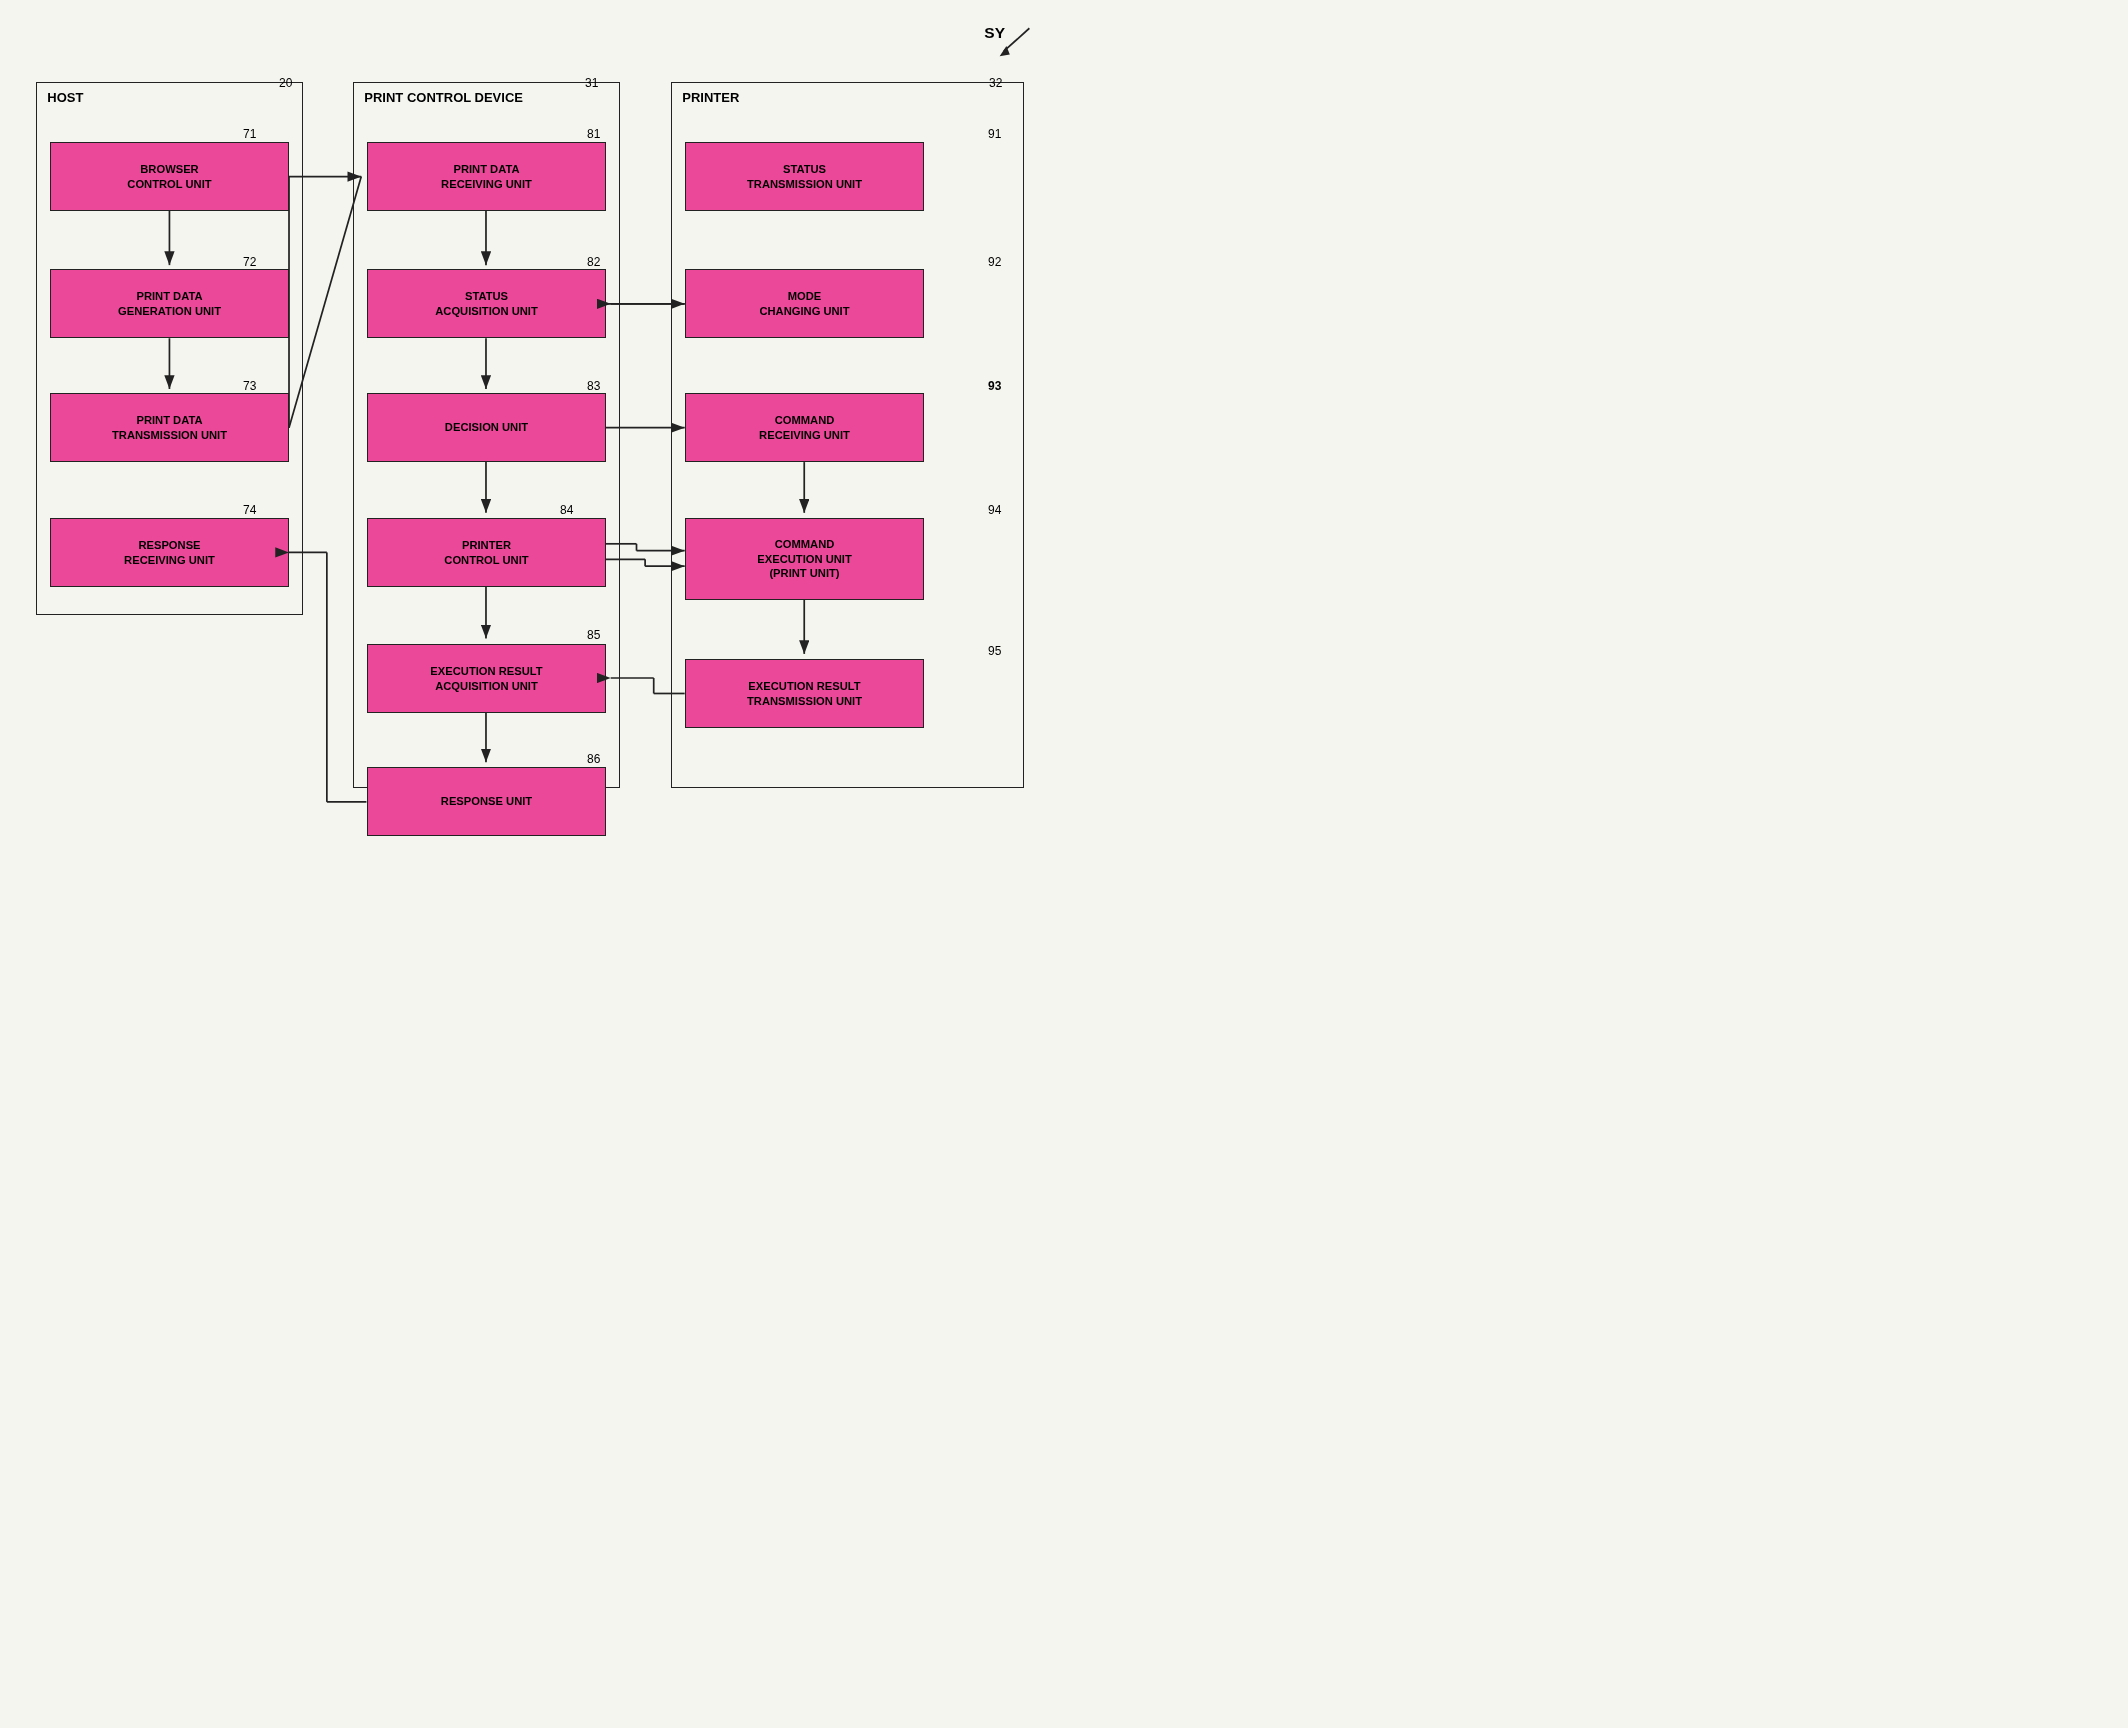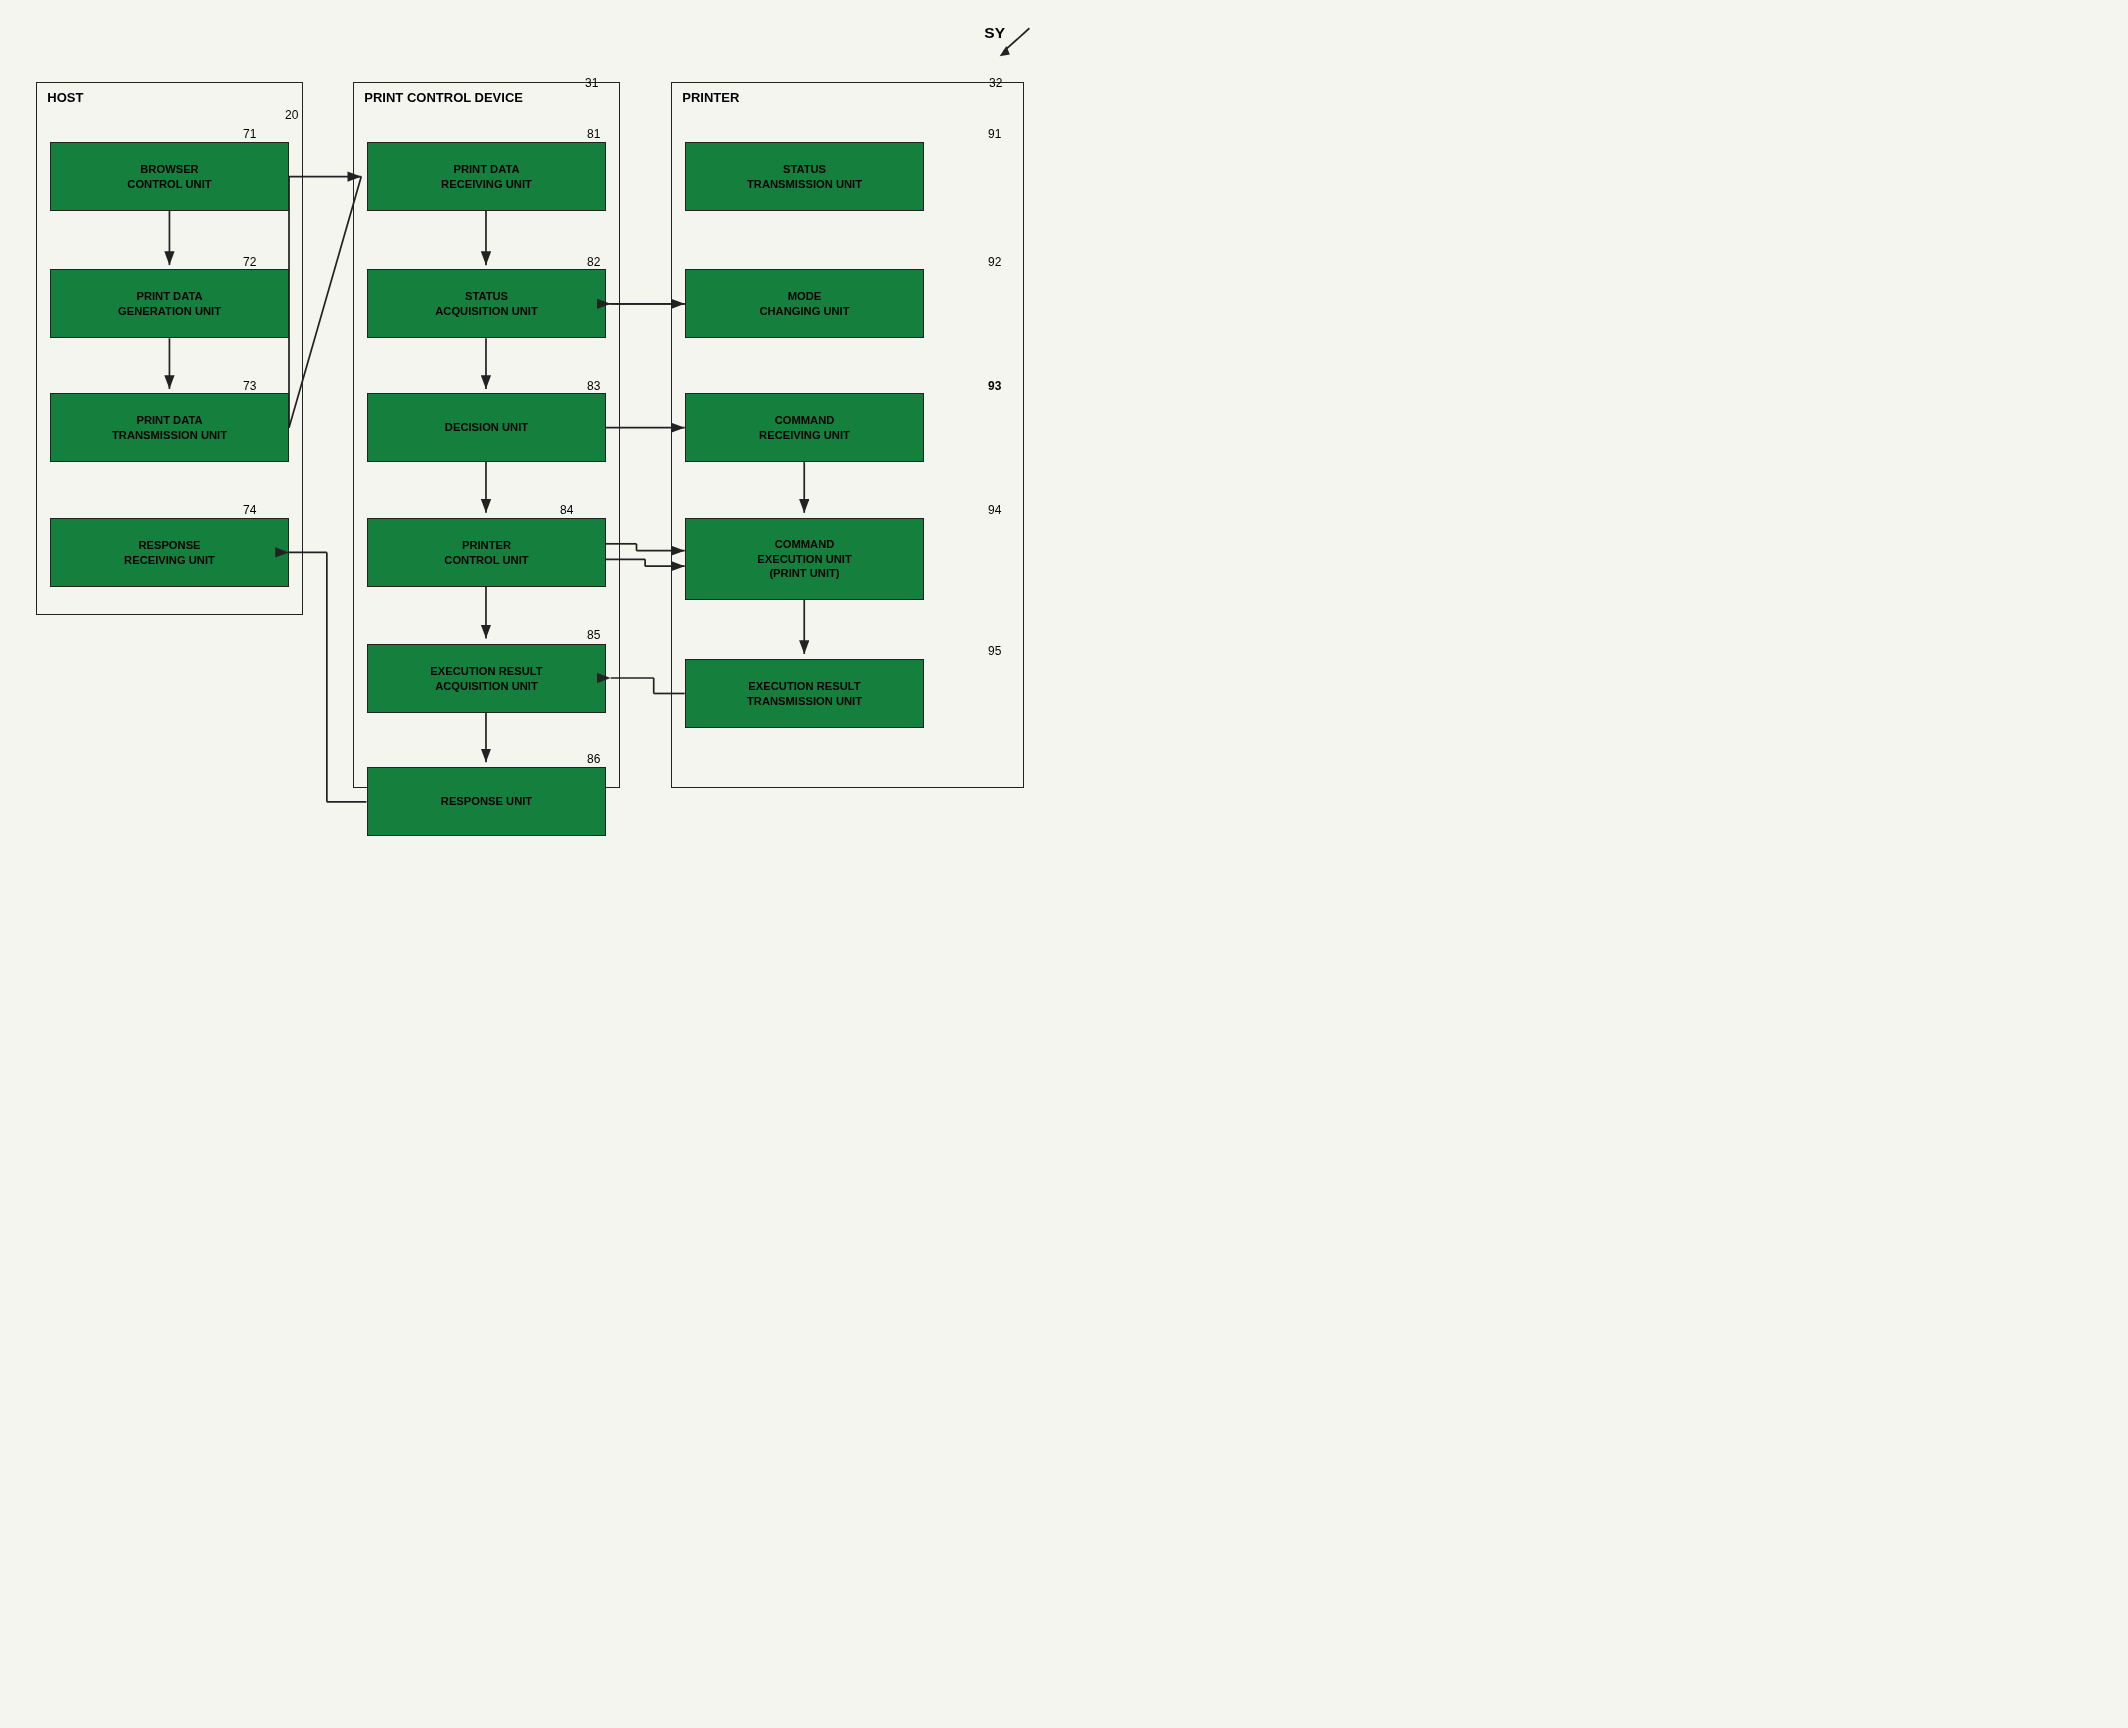--- a/index.html
+++ b/index.html
@@ -38,21 +38,21 @@
       font-size: 13px;
       font-weight: bold;
       top: 6.9px;
       left: 10.3px;
     }
 
     
     .unit-box {
       position: absolute;
       border: 1.7px solid #222;
-      background: #15803d;
+      background: #ec4899;
       display: flex;
       align-items: center;
       justify-content: center;
       text-align: center;
       font-size: 11.2px;
       font-weight: bold;
       line-height: 1.3;
     }
 
     
@@ -81,21 +81,21 @@
 
   <svg style="position:absolute;top:24px;right:26px;width:47px;height:34px;" viewBox="0 0 55 40" width="47" height="34">
     <line x1="45" y1="5" x2="15" y2="32" stroke="#222" stroke-width="2"></line>
     <polygon points="10,38 18,26 22,36" fill="#222"></polygon>
   </svg>
 
   <div class="section-box" style="left:36px; top:82px; width:267px; height:533px;">
     <span class="section-label">HOST</span>
   </div>
 
-  <div class="ref-num" style="left:285px; top:76px;margin-top:32px;">20</div>
+  <div class="ref-num" style="left:279px; top:76px;">20</div>
 
   <div class="section-box" style="left:353px; top:82px; width:267px; height:706px;">
     <span class="section-label">PRINT CONTROL DEVICE</span>
   </div>
 
   <div class="ref-num" style="left:585px; top:76px;">31</div>
 
   <div class="section-box" style="left:671px; top:82px; width:353px; height:706px;">
     <span class="section-label">PRINTER</span>
   </div>

